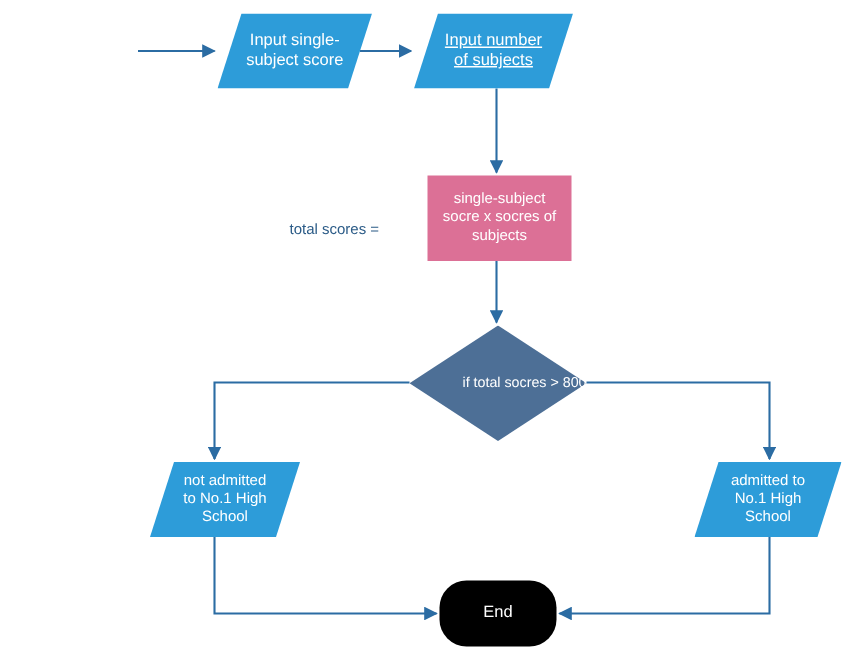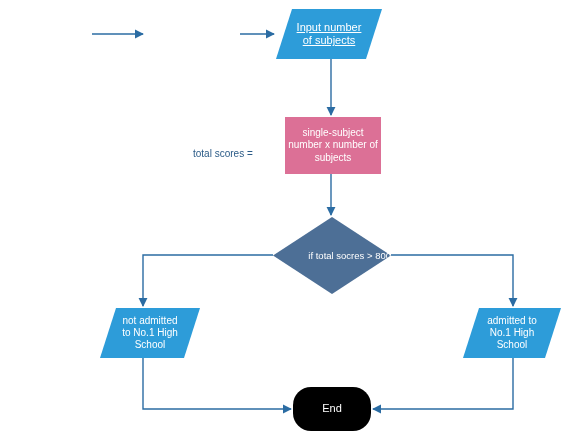--- a/index.html
+++ b/index.html
@@ -111,38 +111,47 @@
       <path d="M 331,59 L 331,115"></path>
       <path d="M 331,174 L 331,215"></path>
       <path d="M 273,255 L 143,255 L 143,306"></path>
       <path d="M 391,255 L 513,255 L 513,306"></path>
       <path d="M 143,358 L 143,409 L 291,409"></path>
       <path d="M 513,358 L 513,409 L 373,409"></path>
     </g>
   </svg>
 
 
+  <div class="para-wrap" style="left:145px; top:9px; width:103px; height:50px;">
+    <svg class="para-shape" viewBox="0 0 103 50" preserveAspectRatio="none">
+      <polygon points="16,0 103,0 87,50 0,50" fill="#2D9CD9"></polygon>
+    </svg>
+    <div class="para-label" style="font-size:11px;">
+      <span>Input single-
+subject score</span>
+    </div>
+  </div>
 
   <div class="para-wrap" style="left:276px; top:9px; width:106px; height:50px;">
     <svg class="para-shape" viewBox="0 0 106 50" preserveAspectRatio="none">
       <polygon points="16,0 106,0 90,50 0,50" fill="#2D9CD9"></polygon>
     </svg>
     <div class="para-label" style="font-size:11px;text-decoration:underline;">
       <span>Input number
 of subjects</span>
     </div>
   </div>
 
   <div class="plain-label" style="left:193px; top:137px; color:#2B5B87; font-size:10px;">
     <span>total scores =</span>
   </div>
 
   <div class="node" style="left:285px; top:117px; width:96px; height:57px; background:#DC7096; font-size:10px;">
     <span>single-subject
-number x number of
+socre x socres of
 subjects</span>
   </div>
 
   <div class="diamond-wrap" style="left:273px; top:217px; width:118px; height:77px;">
     <svg class="diamond-shape" viewBox="0 0 118 77" preserveAspectRatio="none">
       <polygon points="59,0 118,38.5 59,77 0,38.5" fill="#4D6F96"></polygon>
     </svg>
     <div class="diamond-label" style="font-size:9.5px;">
       <span>if total socres &gt; 800</span>
     </div>

